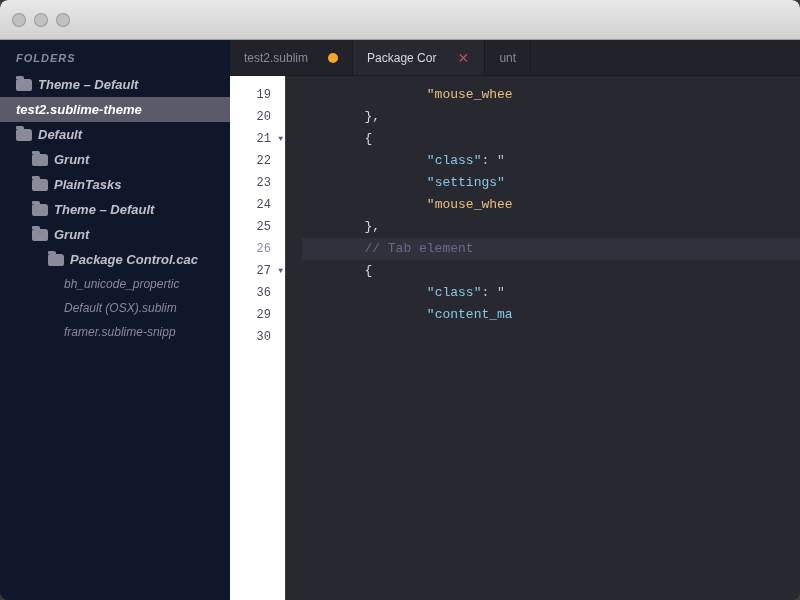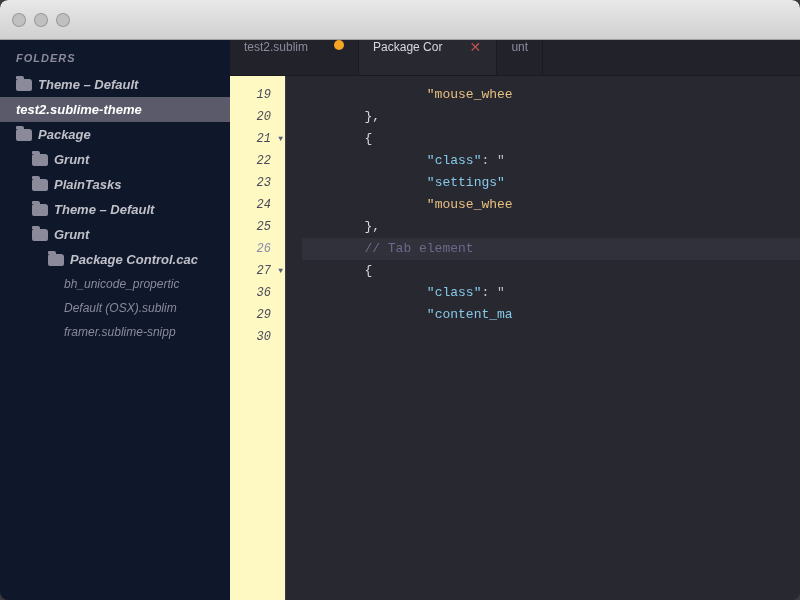--- a/index.html
+++ b/index.html
@@ -123,26 +123,27 @@
     .tab-bar {
       display: flex;
       background: #21222a;
       height: 36px;
       align-items: stretch;
       border-bottom: 1px solid #1a1a22;
     }
 
     .tab {
       display: flex;
+      align-items: center;
       padding: 0 14px;
       font-size: 12px;
       color: #8a8a9a;
       border-right: 1px solid #1a1a22;
       cursor: pointer;
-      gap: 26px;
+      gap: 20px;
       white-space: nowrap;
       max-width: 160px;
       overflow: hidden;
     }
 
     .tab.active {
       background: #272830;
       color: #d8d8e0;
     }
 
@@ -171,26 +172,25 @@
       display: flex;
       flex: 1;
       overflow: hidden;
       font-family: 'Menlo', 'Monaco', 'Courier New', monospace;
       font-size: 13px;
       line-height: 22px;
     }
 
     .line-numbers {
       width: 55px;
-      background: #fef9c3;
+      background: #ffffff;
       padding: 8px 0;
       color: #4a4a5a;
       flex-shrink: 0;
       user-select: none;
-      font-style: italic;
     }
 
     .line-number {
       padding-right: 14px;
       height: 22px;
       display: flex;
       align-items: center;
       justify-content: flex-end;
       font-size: 12px;
       position: relative;
@@ -250,21 +250,21 @@
       <span class="folder-icon"></span>
       <span>Theme – Default</span>
     </div>
 
     <div class="folder-item selected" style="">
       <span>test2.sublime-theme</span>
     </div>
 
     <div class="folder-item">
       <span class="folder-icon"></span>
-      <span>Package</span>
+      <span>Default</span>
     </div>
 
     <div class="folder-item sub">
       <span class="folder-icon"></span>
       <span>Grunt</span>
     </div>
 
     <div class="folder-item sub">
       <span class="folder-icon"></span>
       <span>PlainTasks</span>

